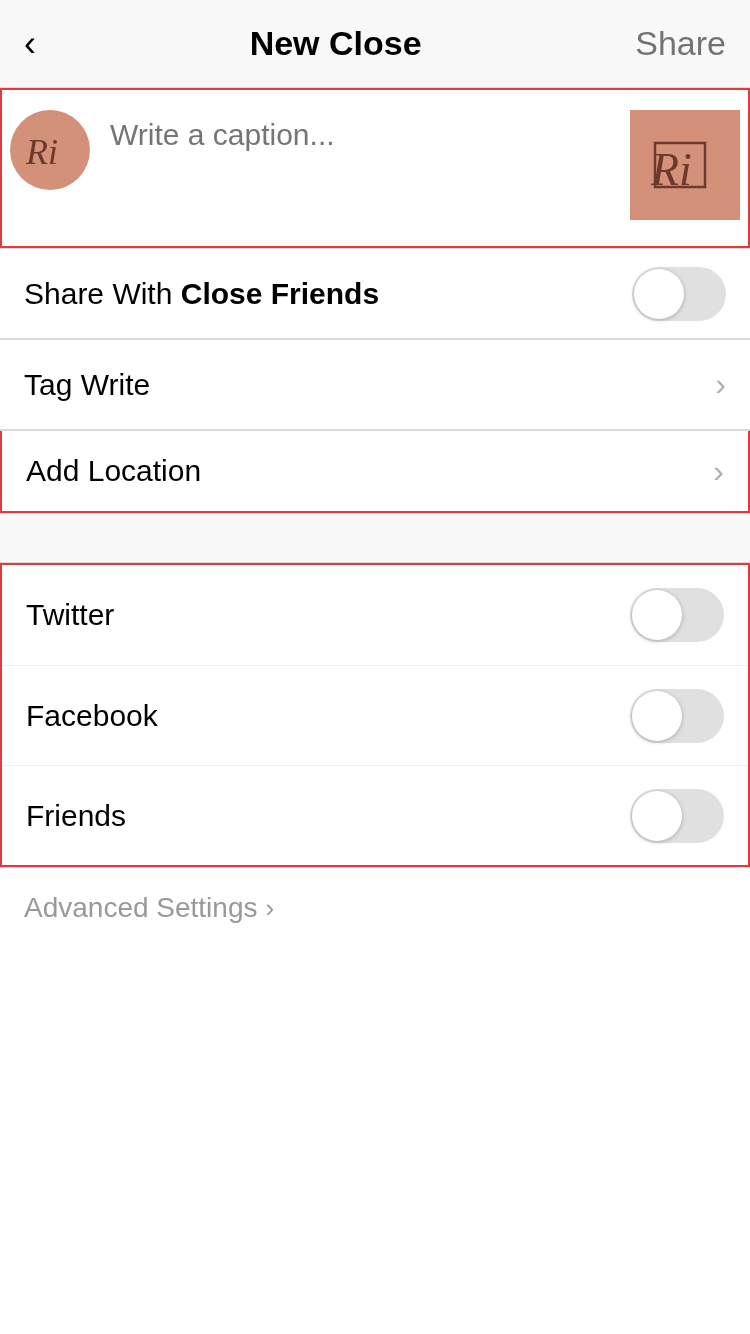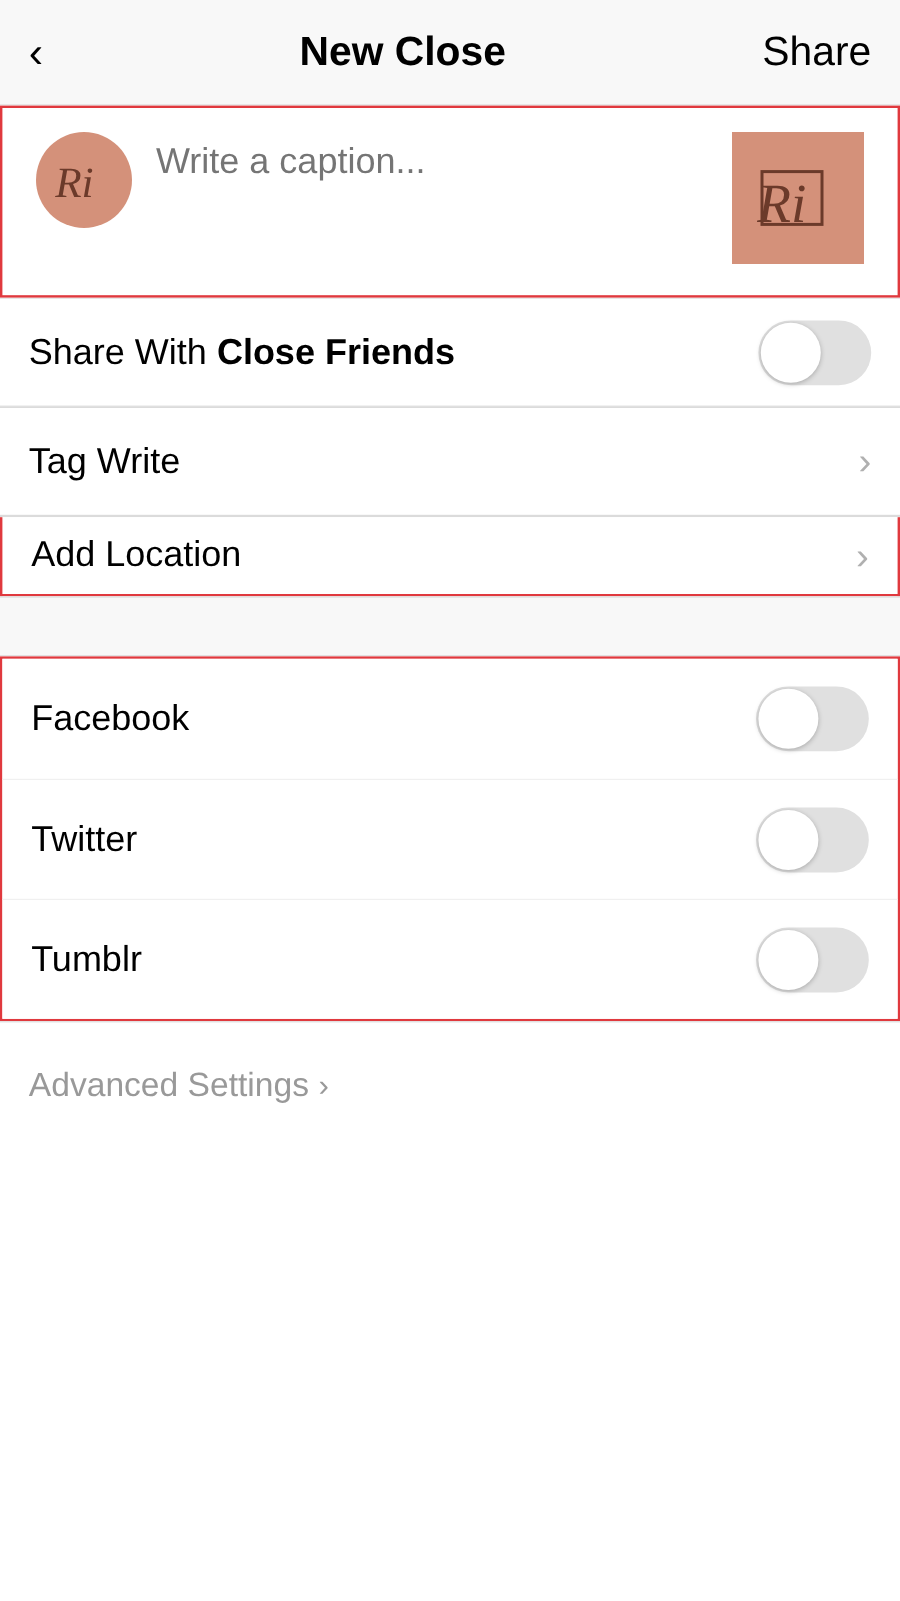--- a/index.html
+++ b/index.html
@@ -32,30 +32,30 @@
     }
 
     .header-title {
       font-size: 34px;
       font-weight: 600;
       color: #000;
     }
 
     .header-share {
       font-size: 34px;
-      color: #000000;
+      color: #737373;
       font-weight: 500;
       cursor: pointer;
     }
 
     
     .caption-section {
       display: flex;
       align-items: flex-start;
-      padding: 20px 28px;
+      padding: 20px 8px;
       border: 2.5px solid #e0393e;
       background: #fff;
       min-height: 160px;
       position: relative;
     }
 
     .avatar-circle {
       width: 80px;
       height: 80px;
       border-radius: 50%;
@@ -157,21 +157,21 @@
       left: 2px;
       box-shadow: 0 1px 4px rgba(0,0,0,0.25);
     }
 
     
     .add-location-row {
       display: flex;
       align-items: center;
       justify-content: space-between;
       padding: 0 24px;
-      height: 66px;
+      height: 82px;
       background: #fff;
       border: 2.5px solid #e0393e;
       border-top: none;
     }
 
     
     .gap-section {
       height: 50px;
       background: #f8f8f8;
       border-top: 1px solid #dbdbdb;
@@ -199,21 +199,21 @@
 
     .social-label {
       font-size: 30px;
       color: #000;
     }
 
     
     .advanced-settings-row {
       display: flex;
       align-items: center;
-      padding: 36px 24px;
+      padding: 24px 24px;
       border-top: 1px solid #dbdbdb;
       background: #fff;
     }
 
     .advanced-settings-label {
       font-size: 28px;
       color: #999;
       margin-right: 8px;
     }
 
@@ -270,35 +270,35 @@
 
 <div class="add-location-row">
   <span class="list-row-label">Add Location</span>
   <span class="chevron">›</span>
 </div>
 
 <div class="gap-section"></div>
 
 <div class="social-section">
   <div class="social-row">
+    <span class="social-label">Twitter</span>
+    <div class="toggle">
+      <div class="toggle-knob"></div>
+    </div>
+  </div>
+  <div class="social-row">
     <span class="social-label">Facebook</span>
     <div class="toggle">
       <div class="toggle-knob"></div>
     </div>
   </div>
   <div class="social-row">
-    <span class="social-label">Twitter</span>
+    <span class="social-label">Friends</span>
     <div class="toggle">
       <div class="toggle-knob"></div>
     </div>
   </div>
-  <div class="social-row">
-    <span class="social-label">Tumblr</span>
-    <div class="toggle">
-      <div class="toggle-knob"></div>
-    </div>
-  </div>
 </div>
 
 <div class="advanced-settings-row">
   <span class="advanced-settings-label">Advanced Settings</span>
   <span class="advanced-chevron">›</span>
 </div>
 
 </body></html>

